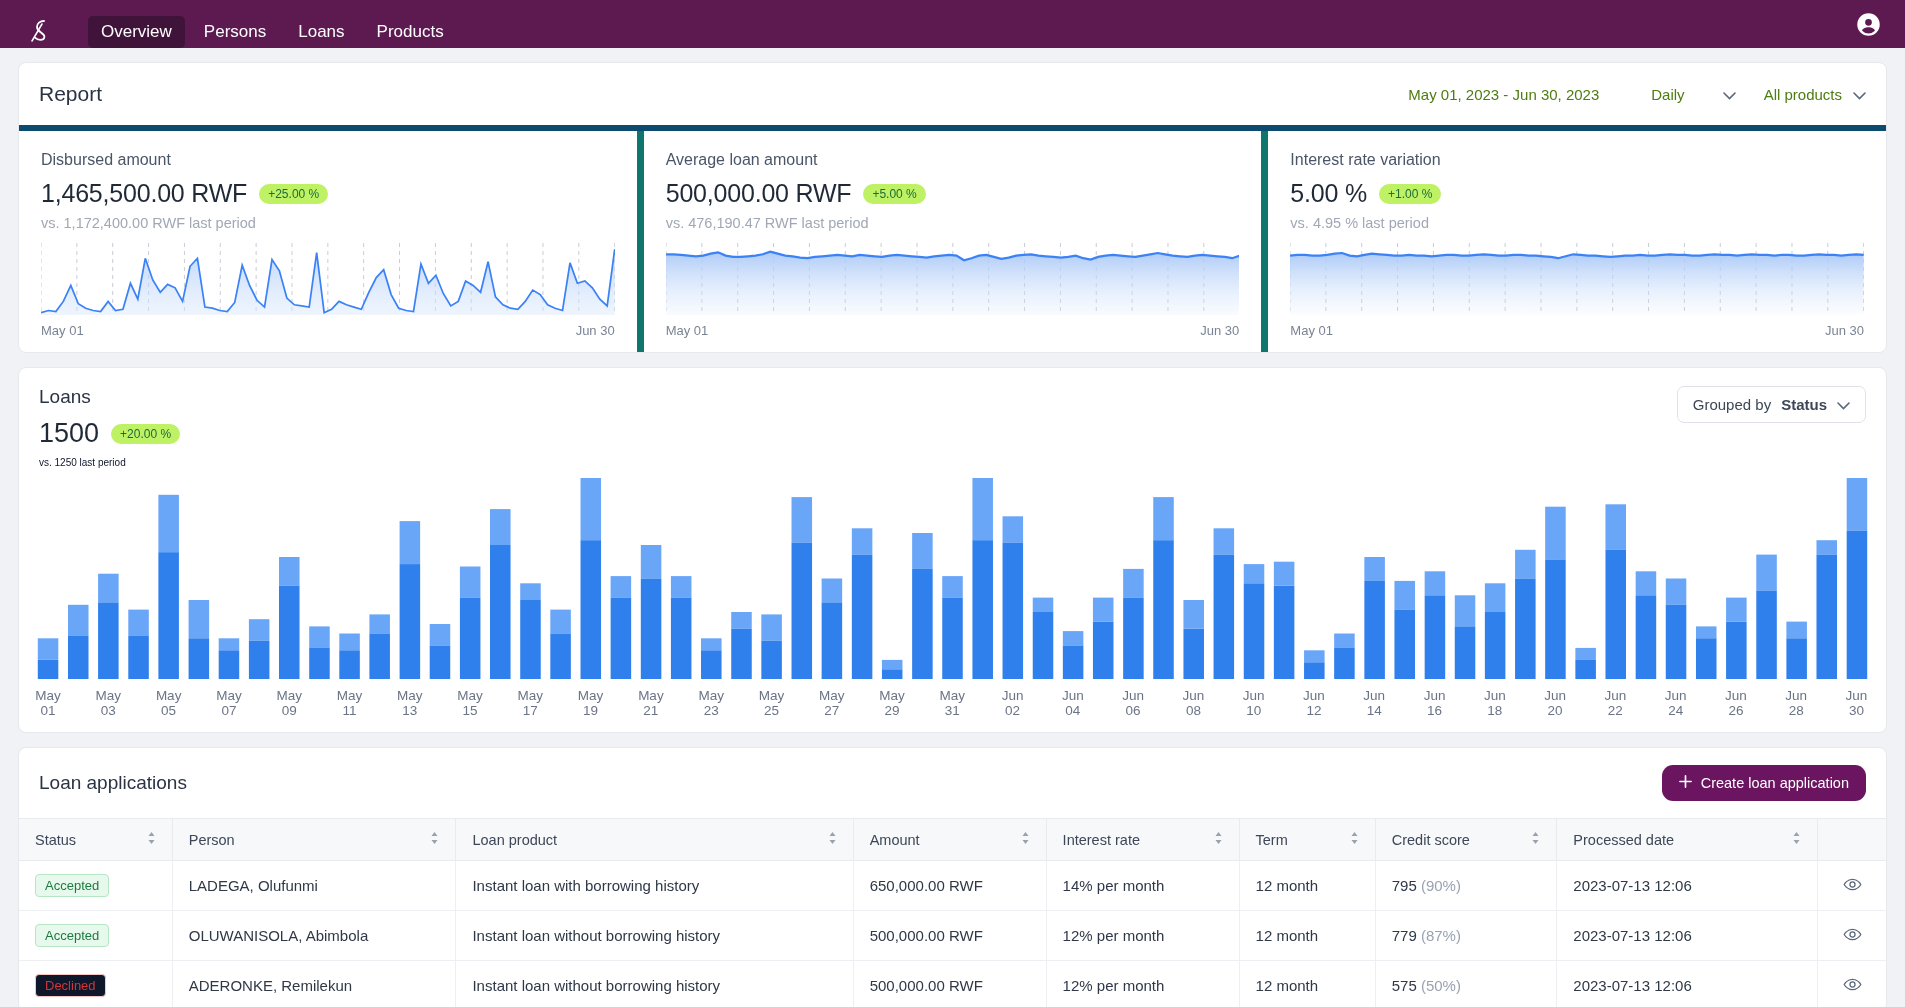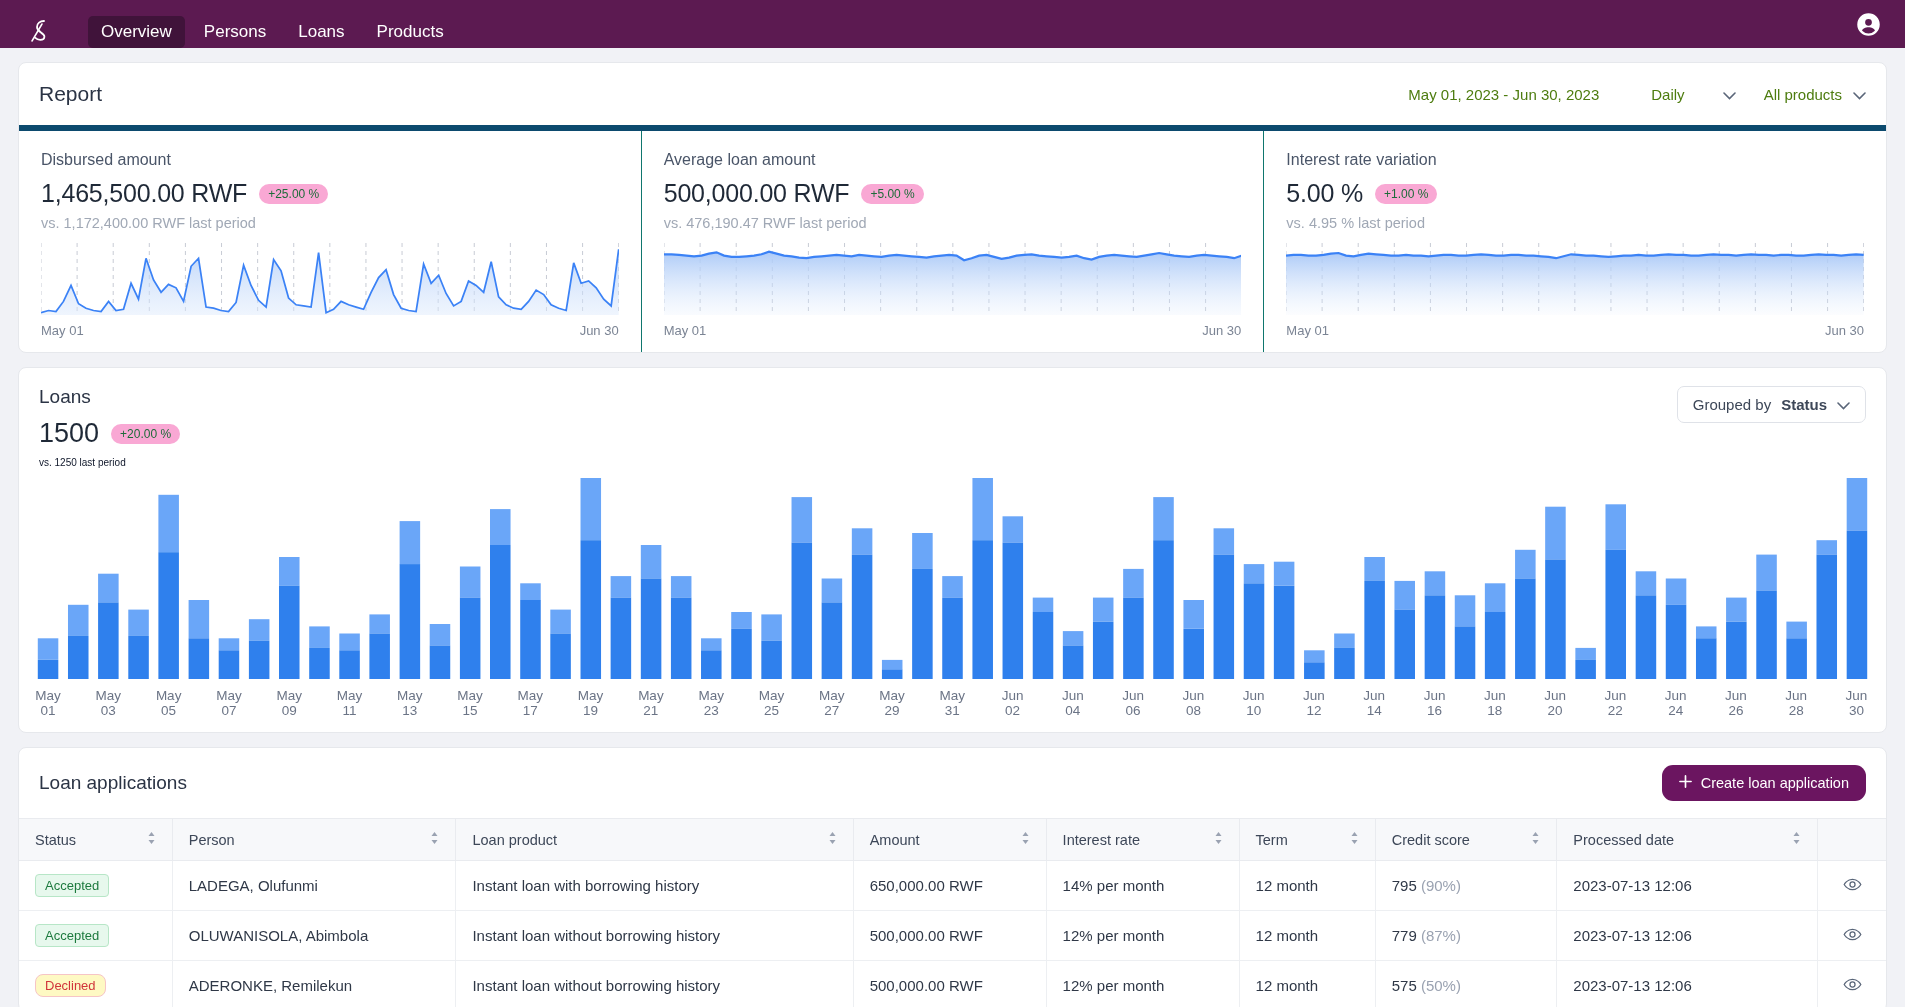--- a/index.html
+++ b/index.html
@@ -67,29 +67,29 @@
     font-size: 15px; color: #4d7c0f; cursor: pointer; white-space: nowrap;
   }
   .ctl.daily { gap: 38px; text-align: center; }
   .chev { display:inline-block; }
 
   
   .kpi-strip { display: flex; }
   .kpi {
     flex: 1 1 0;
     padding: 20px 22px 14px 22px;
-    border-right: 1px solid #0f766e;
+    border-right: 7px solid #0f766e;
     min-width: 0;
   }
   .kpi:last-child { border-right: none; }
   .kpi-label { font-size: 16px; color: #4a5568; margin-bottom: 10px; }
   .kpi-row { display: flex; align-items: center; gap: 12px; }
   .kpi-value { font-size: 25px; color: #1f2937; letter-spacing: -0.2px; white-space: nowrap; }
   .badge-up {
-    background: #f9a8d4; color: #1d6b39;
+    background: #bef264; color: #1d6b39;
     font-size: 12px; padding: 3px 9px; border-radius: 11px; white-space: nowrap;
   }
   .kpi-sub { font-size: 14.5px; color: #a0a8b5; margin-top: 7px; }
   .spark-wrap { margin-top: 12px; }
   .spark-axis {
     display: flex; justify-content: space-between;
     font-size: 13px; color: #7b8494; margin-top: 4px;
   }
 
   
@@ -146,21 +146,21 @@
     font-size: 15px; color: #2f3847;
     padding: 13px 16px;
     white-space: nowrap;
   }
   tbody td:last-child { border-right: none; }
   .pill {
     display: inline-block; font-size: 13px; padding: 3px 9px;
     border-radius: 4px; border: 1px solid;
   }
   .pill.accepted { background:#e7f8ed; color:#1d7a3e; border-color:#b7e6c7; }
-  .pill.declined { background:#fef9c3; color:#d1353b; border-color:#f6c5c6;border-radius:8px; }
+  .pill.declined { background:#0f172a; color:#d1353b; border-color:#f6c5c6; }
   .muted { color: #9aa2b1; }
   .eye-cell { text-align: center; }
   .eye { cursor: pointer; display:inline-flex; }
   .c-status{width:135px}.c-person{width:250px}.c-product{width:350px}
   .c-amount{width:170px}.c-rate{width:170px}.c-term{width:120px}
   .c-score{width:160px}.c-date{width:230px}.c-act{width:60px}
 </style>
 </head>
 <body>
 

